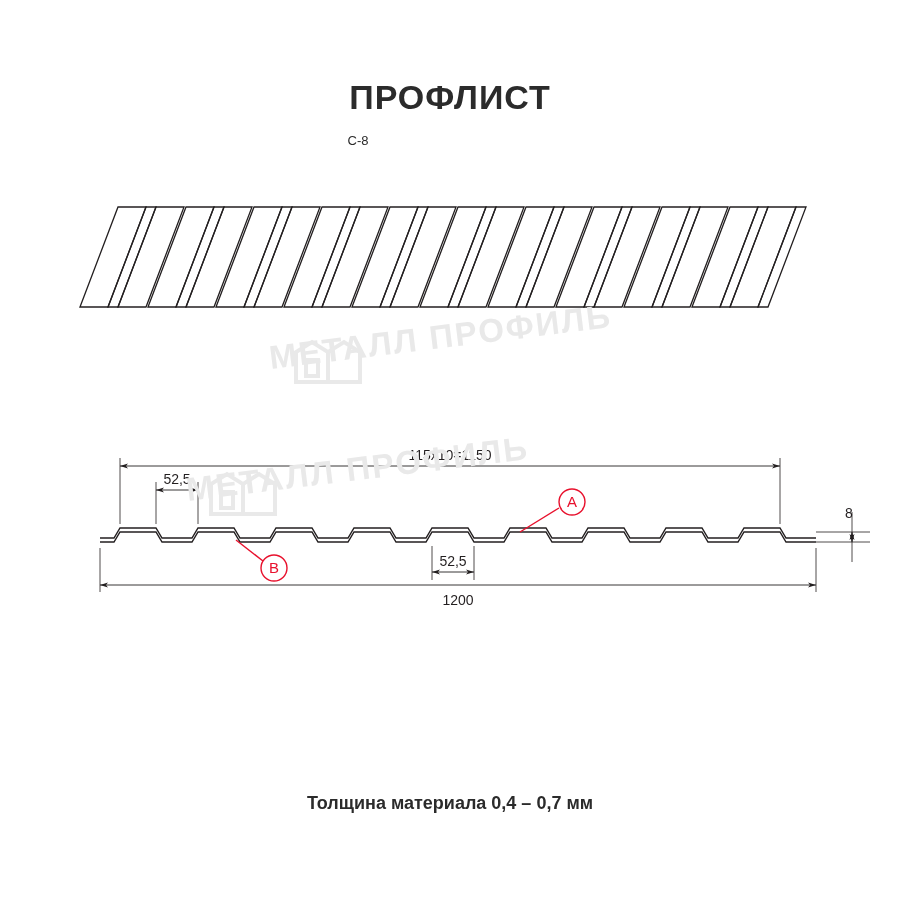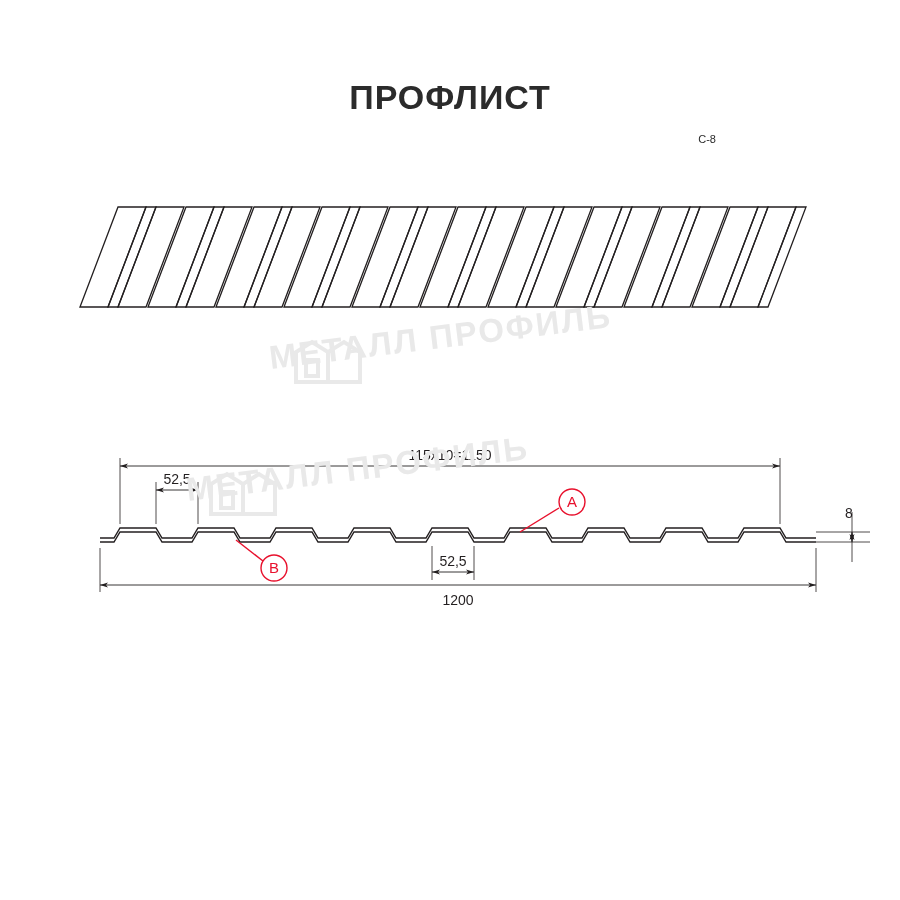--- a/index.html
+++ b/index.html
@@ -14,22 +14,22 @@
   .sheet{position:absolute;inset:0;}
 
   .title{
     position:absolute;top:78px;left:0;width:900px;
     text-align:center;
     font-size:34px;font-weight:bold;letter-spacing:1px;
     color:#2b2b2b;
   }
   .subtitle{
     position:absolute;top:133px;left:0;width:716px;
-    text-align:right;
-    font-size:11px;color:#2b2b2b;
+    text-align:center;
+    font-size:13px;color:#2b2b2b;
   }
   .footer{
     position:absolute;top:793px;left:0;width:900px;
     text-align:center;
     font-size:18px;font-weight:bold;color:#2b2b2b;
   }
 
   .iso-wrap{position:absolute;left:80px;top:185px;width:740px;height:200px;}
   .sec-wrap{position:absolute;left:70px;top:420px;width:790px;height:210px;}
 
@@ -201,13 +201,14 @@
                M 16 40 L 16 24 L 28 24 L 28 40 Z" fill="none" stroke="#e9e9e9" stroke-width="4"></path>
     </svg>
   </div>
   <div class="wm-logo" style="left:205px;top:468px;">
     <svg width="78" height="58" viewBox="0 0 78 58">
       <path d="M 6 46 L 6 16 L 22 6 L 38 16 L 38 46 Z M 38 46 L 38 16 L 54 6 L 70 16 L 70 46 Z
                M 16 40 L 16 24 L 28 24 L 28 40 Z" fill="none" stroke="#e9e9e9" stroke-width="4"></path>
     </svg>
   </div>
 
+  <div class="footer">Толщина материала 0,4 – 0,7 мм</div>
 </div>
 
 </body></html>

